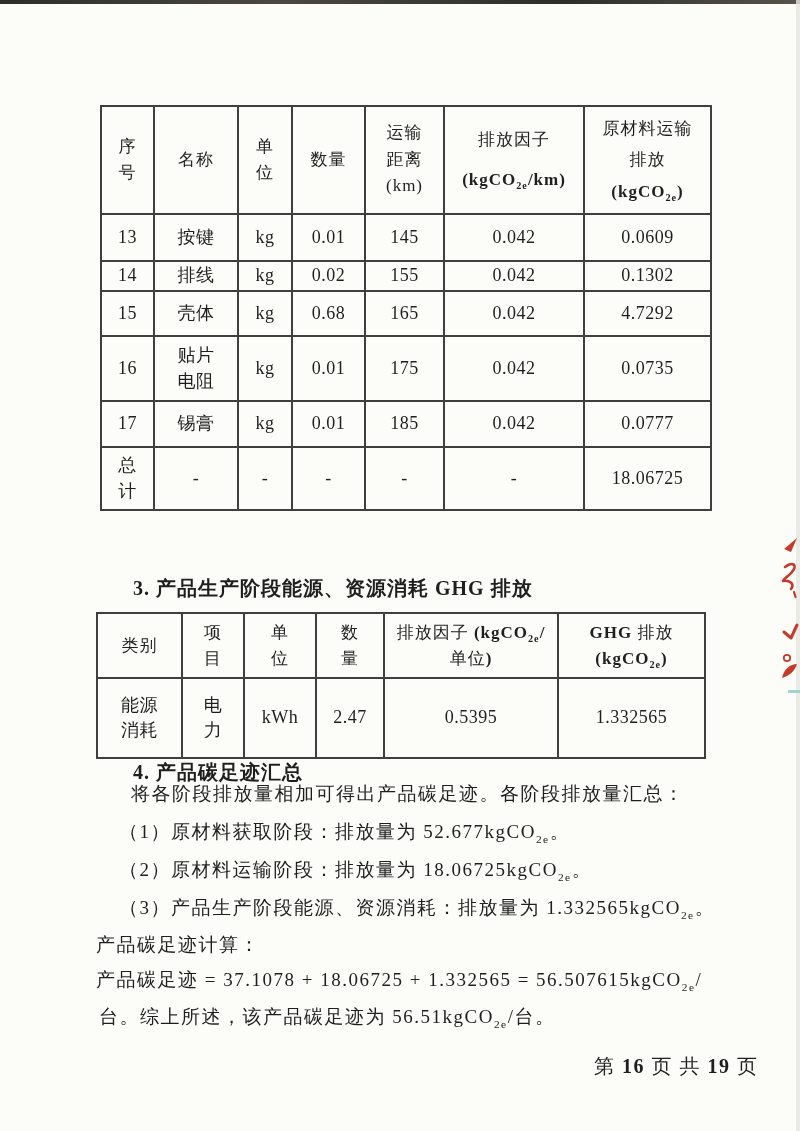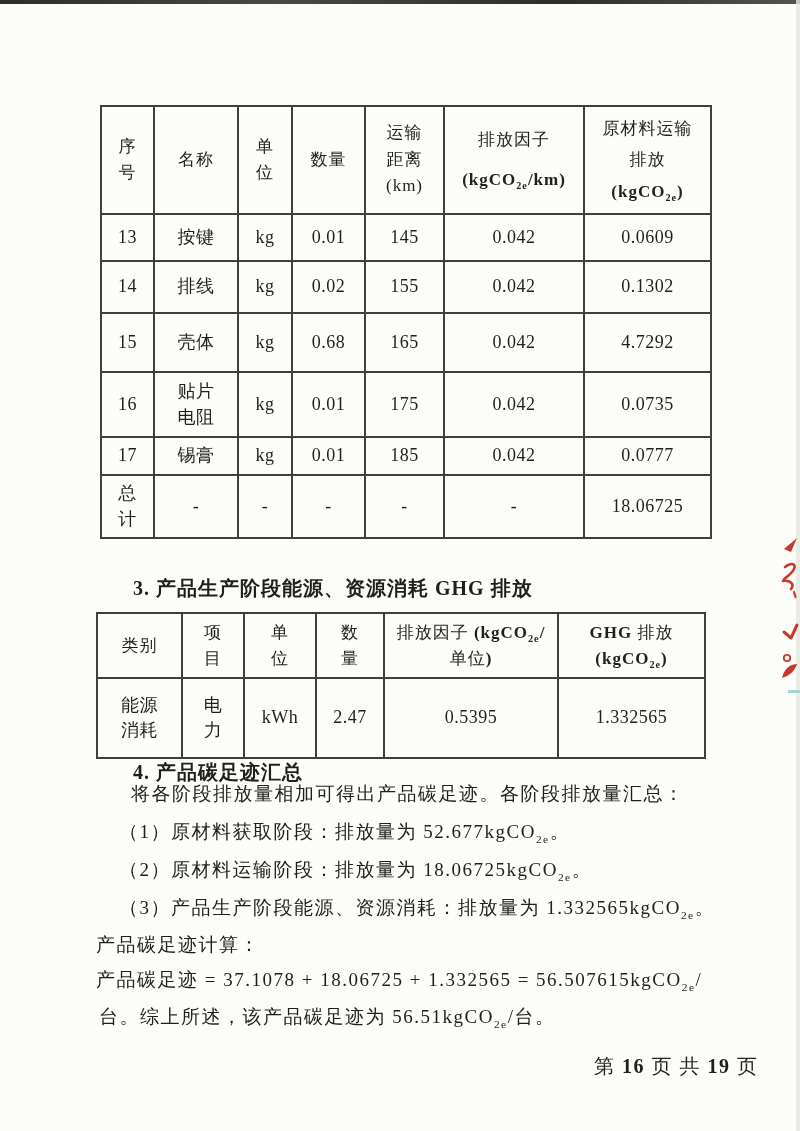--- a/index.html
+++ b/index.html
@@ -92,48 +92,48 @@
       </tr>
       <tr style="height:47px">
         <td>13</td>
         <td>按键</td>
         <td>kg</td>
         <td>0.01</td>
         <td>145</td>
         <td>0.042</td>
         <td>0.0609</td>
       </tr>
-      <tr style="height:52px">
+      <tr style="height:30px">
         <td>14</td>
         <td>排线</td>
         <td>kg</td>
         <td>0.02</td>
         <td>155</td>
         <td>0.042</td>
         <td>0.1302</td>
       </tr>
-      <tr style="height:59px">
+      <tr style="height:45px">
         <td>15</td>
         <td>壳体</td>
         <td>kg</td>
         <td>0.68</td>
         <td>165</td>
         <td>0.042</td>
         <td>4.7292</td>
       </tr>
       <tr style="height:65px">
         <td>16</td>
         <td>贴片<br>电阻</td>
         <td>kg</td>
         <td>0.01</td>
         <td>175</td>
         <td>0.042</td>
         <td>0.0735</td>
       </tr>
-      <tr style="height:38px">
+      <tr style="height:46px">
         <td>17</td>
         <td>锡膏</td>
         <td>kg</td>
         <td>0.01</td>
         <td>185</td>
         <td>0.042</td>
         <td>0.0777</td>
       </tr>
       <tr style="height:63px">
         <td>总<br>计</td>

